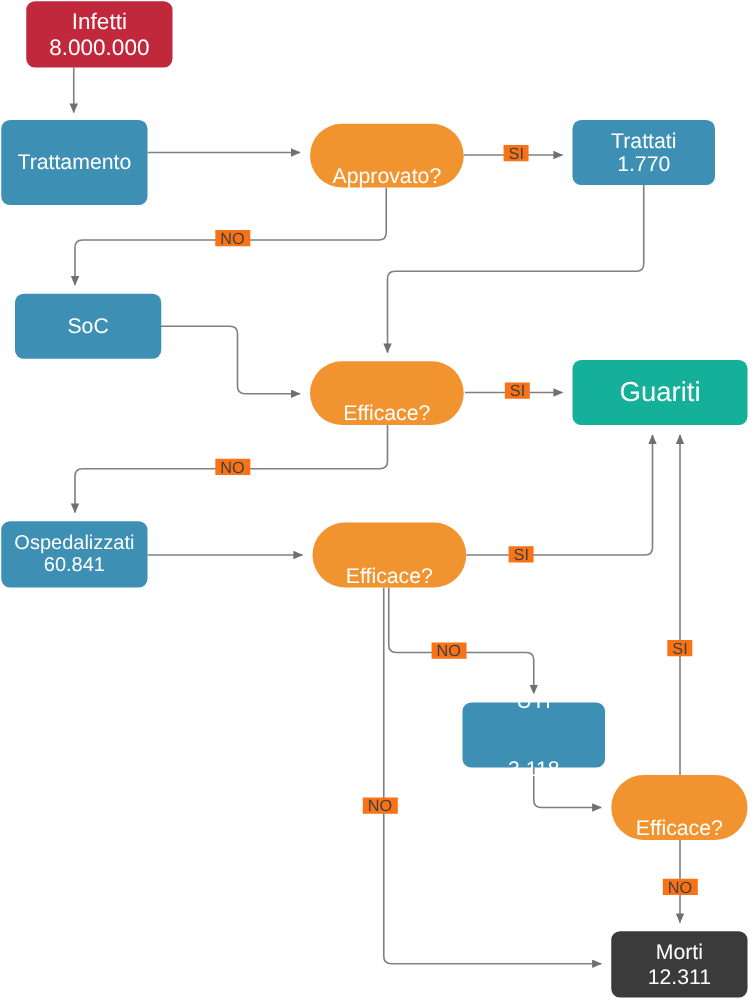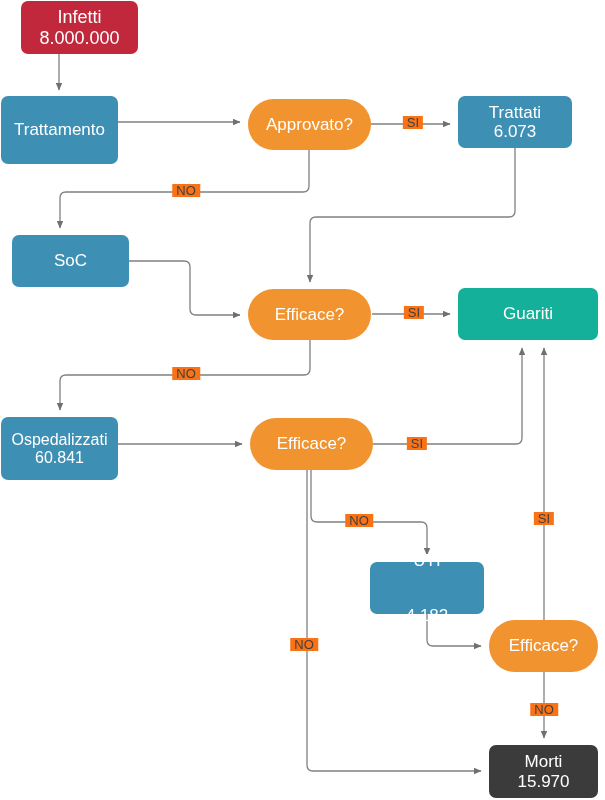--- a/index.html
+++ b/index.html
@@ -34,21 +34,21 @@
     text-align: center;
     line-height: 1.12;
     box-sizing: border-box;
     z-index: 5;
   }
   .node .ln {
     display: block;
     white-space: nowrap;
   }
   .rect { border-radius: 7px; }
-  .pill { border-radius: 26px; }
+  .pill { border-radius: 26px; justify-content: flex-end; }
   .edge-label {
     position: absolute;
     color: #404040;
     background: #f97316;
     padding: 0 4px;
     line-height: 1;
     z-index: 4;
     white-space: nowrap;
   }
 </style>
@@ -88,48 +88,48 @@
         <span class="ln">8.000.000</span>
       </div>
       <div class="node rect" style="left: 1px; top: 96px; width: 117px; height: 68px; background: rgb(61, 143, 180); font-size: 17px;">
         <span class="ln">Trattamento</span>
       </div>
       <div class="node pill" style="left: 248px; top: 99px; width: 123px; height: 51px; background: rgb(241, 148, 47); font-size: 17px;">
         <span class="ln">Approvato?</span>
       </div>
       <div class="node rect" style="left: 458px; top: 96px; width: 114px; height: 52px; background: rgb(61, 143, 180); font-size: 17px;">
         <span class="ln">Trattati</span>
-        <span class="ln">6.073</span>
+        <span class="ln">1.770</span>
       </div>
       <div class="node rect" style="left: 12px; top: 235px; width: 117px; height: 52px; background: rgb(61, 143, 180); font-size: 17px;">
         <span class="ln">SoC</span>
       </div>
       <div class="node pill" style="left: 248px; top: 289px; width: 123px; height: 51px; background: rgb(241, 148, 47); font-size: 17px;">
         <span class="ln">Efficace?</span>
       </div>
-      <div class="node rect" style="left: 458px; top: 288px; width: 140px; height: 52px; background: rgb(20, 176, 154); font-size: 17px;">
+      <div class="node rect" style="left: 458px; top: 288px; width: 140px; height: 52px; background: rgb(20, 176, 154); font-size: 22px;">
         <span class="ln">Guariti</span>
       </div>
-      <div class="node rect" style="left: 1px; top: 417px; width: 117px; height: 63px; background: rgb(61, 143, 180); font-size: 16px;">
+      <div class="node rect" style="left: 1px; top: 417px; width: 117px; height: 53px; background: rgb(61, 143, 180); font-size: 16px;">
         <span class="ln">Ospedalizzati</span>
         <span class="ln">60.841</span>
       </div>
       <div class="node pill" style="left: 250px; top: 418px; width: 123px; height: 52px; background: rgb(241, 148, 47); font-size: 17px;">
         <span class="ln">Efficace?</span>
       </div>
       <div class="node rect" style="left: 370px; top: 562px; width: 114px; height: 52px; background: rgb(61, 143, 180); font-size: 17px; gap: 36px;">
         <span class="ln">UTI</span>
-        <span class="ln">4.182</span>
+        <span class="ln">3.118</span>
       </div>
       <div class="node pill" style="left: 489px; top: 620px; width: 109px; height: 52px; background: rgb(241, 148, 47); font-size: 17px;">
         <span class="ln">Efficace?</span>
       </div>
       <div class="node rect" style="left: 489px; top: 745px; width: 109px; height: 53px; background: rgb(59, 59, 59); font-size: 17px;">
         <span class="ln">Morti</span>
-        <span class="ln">15.970</span>
+        <span class="ln">12.311</span>
       </div>
     </div>
   <div id="label-layer">
       <span class="edge-label" style="left: 413px; top: 116px; font-size: 13px; transform: translate(-50%, 0px); color: rgb(64, 64, 64);">SI</span>
       <span class="edge-label" style="left: 186px; top: 184px; font-size: 13px; transform: translate(-50%, 0px); color: rgb(64, 64, 64);">NO</span>
       <span class="edge-label" style="left: 414px; top: 306px; font-size: 13px; transform: translate(-50%, 0px); color: rgb(64, 64, 64);">SI</span>
       <span class="edge-label" style="left: 186px; top: 367px; font-size: 13px; transform: translate(-50%, 0px); color: rgb(64, 64, 64);">NO</span>
       <span class="edge-label" style="left: 417px; top: 437px; font-size: 13px; transform: translate(-50%, 0px); color: rgb(64, 64, 64);">SI</span>
       <span class="edge-label" style="left: 359px; top: 514px; font-size: 13px; transform: translate(-50%, 0px); color: rgb(64, 64, 64);">NO</span>
       <span class="edge-label" style="left: 304px; top: 638px; font-size: 13px; transform: translate(-50%, 0px); color: rgb(64, 64, 64);">NO</span>

